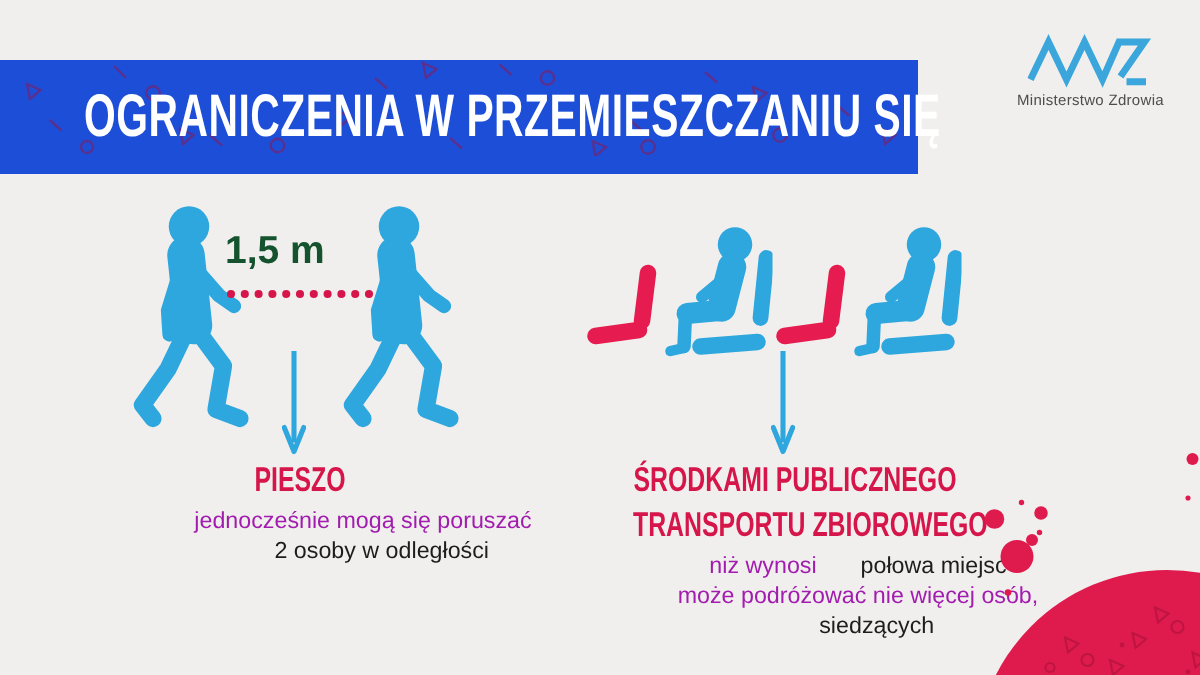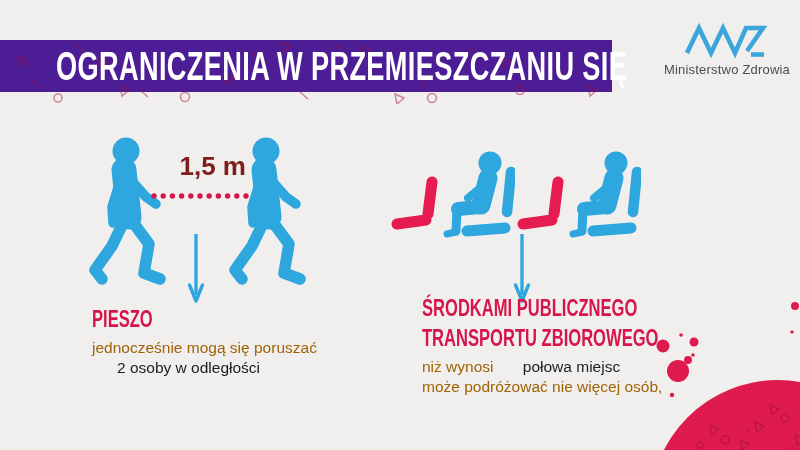--- a/index.html
+++ b/index.html
@@ -1,46 +1,46 @@
 <!DOCTYPE html>
 <html><head>
 <meta charset="utf-8">
 <style>
   html,body{margin:0;padding:0;background:#dcdcdc;}
   .stage{
     position:relative;width:800px;height:450px;overflow:hidden;
     background:#f0efed;font-family:"Liberation Sans","DejaVu Sans",sans-serif;
   }
   
-  .banner{position:absolute;left:0;top:40px;width:612px;height:52px;background:#4c1d95;}
+  .banner{position:absolute;left:0;top:40px;width:612px;height:76px;background:#1d4ed8;}
   .banner svg{position:absolute;left:0;top:0;}
   .banner-title{
     position:absolute;left:56px;top:50%;
     transform:translateY(-50%) scaleX(.68);transform-origin:left center;
     font-size:40px;font-weight:bold;color:#ffffff;white-space:nowrap;letter-spacing:.5px;
   }
   
   .logo{position:absolute;left:662px;top:20px;width:130px;text-align:center;}
   .logo svg{display:block;margin:0 auto;}
-  .logo-text{margin-top:2px;font-size:13px;color:#4d4d4f;letter-spacing:.2px;}
+  .logo-text{margin-top:2px;font-size:10px;color:#4d4d4f;letter-spacing:.2px;}
   
   .abs{position:absolute;}
   .distance-label{
-    position:absolute;left:150px;top:151px;width:96px;text-align:right;
-    font-size:26px;font-weight:bold;color:#7f1d1d;
+    position:absolute;left:150px;top:151px;width:96px;text-align:left;
+    font-size:26px;font-weight:bold;color:#14532d;
   }
   
   .red-heading{
     color:#d6164a;font-weight:bold;font-size:23px;line-height:30px;
     transform:scaleX(.72);transform-origin:left center;white-space:nowrap;
   }
-  .text-block{position:absolute;font-size:15.5px;line-height:20px;}
+  .text-block{position:absolute;font-size:15.5px;line-height:20px;text-align:center;}
   .text-block .heading-wrap{margin-bottom:4px;}
   .seg{white-space:pre-wrap;}
-  .seg.gray{color:#a16207;}
+  .seg.gray{color:#a21caf;}
   .seg.bold{color:#1d1d1b;font-weight:normal;margin-left:25px;}
 </style>
 </head>
 <body>
 
 <div class="stage">
 
   <div class="banner">
     <svg width="612" height="64" viewBox="0 0 612 64">
       <g stroke="#a50d39" stroke-width="1.6" fill="none" opacity="0.45">
@@ -169,27 +169,28 @@
   </svg>
 
   <div class="text-block" style="left:92px;top:304px;width:300px;">
     <div class="heading-wrap">
       <div class="red-heading">PIESZO</div>
     </div>
     <div><span class="seg gray">jednocześnie mogą się poruszać</span></div>
     <div><span class="seg bold">2 osoby w odległości</span></div>
   </div>
 
-  <div class="text-block" style="left:422px;top:293px;width:300px;">
+  <div class="text-block" style="left:422px;top:304px;width:300px;">
     <div class="heading-wrap">
       <div class="red-heading">ŚRODKAMI PUBLICZNEGO</div>
       <div class="red-heading">TRANSPORTU ZBIOROWEGO</div>
     </div>
     <div><span class="seg gray">niż wynosi </span><span class="seg bold">połowa miejsc</span></div>
     <div><span class="seg gray">może podróżować nie więcej osób,</span></div>
+    <div><span class="seg bold">siedzących</span></div>
   </div>
 
   <svg class="abs" style="left:640px;top:290px;" width="160" height="160" viewBox="0 0 160 160">
     <g fill="#df1a4d">
       <circle cx="23" cy="56" r="6.5"></circle>
       <circle cx="54" cy="52" r="4.5"></circle>
       <circle cx="41" cy="45" r="1.8"></circle>
       <circle cx="38" cy="81" r="11"></circle>
       <circle cx="48" cy="70" r="4"></circle>
       <circle cx="53" cy="65" r="1.8"></circle>

